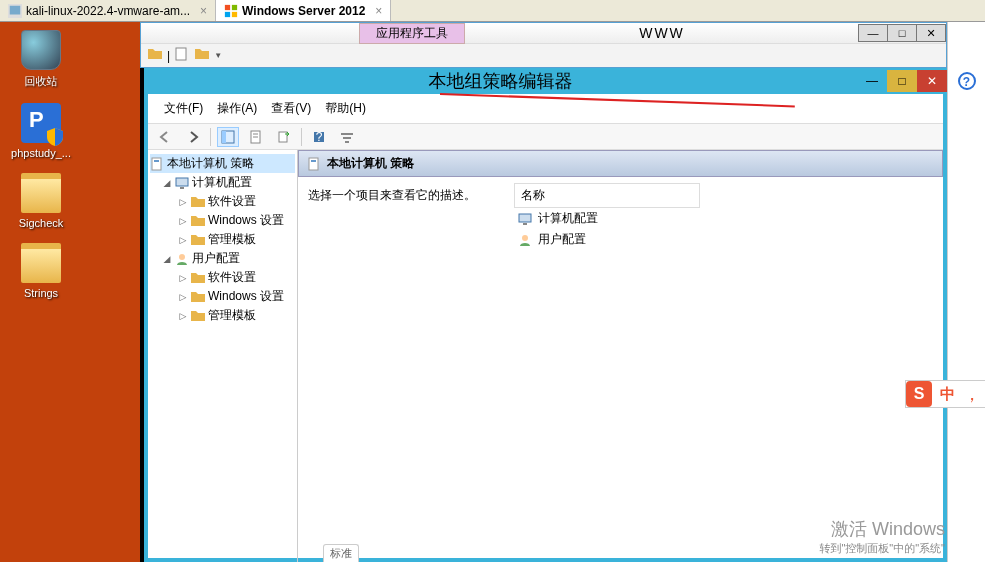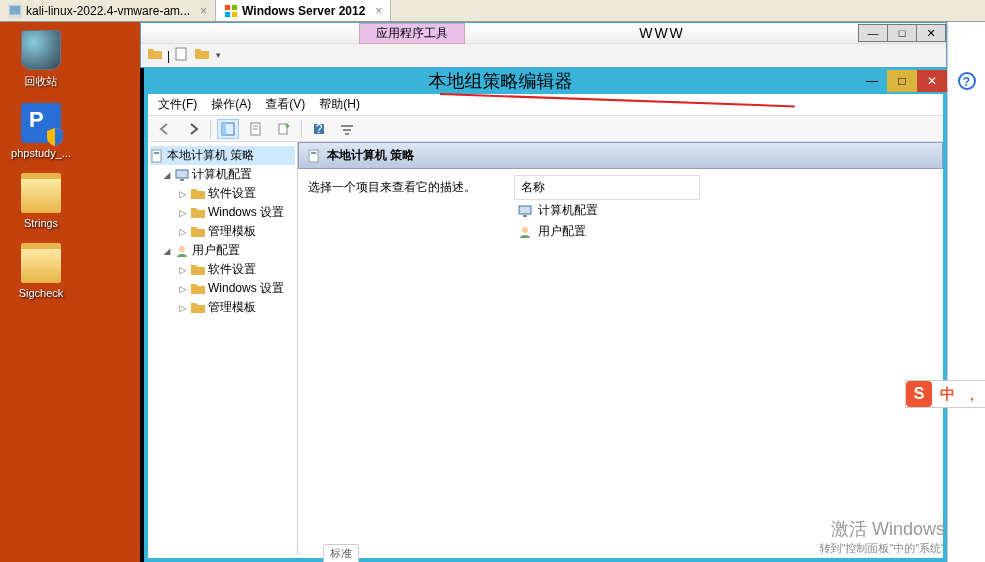--- a/index.html
+++ b/index.html
@@ -36,21 +36,21 @@
 
 .mmc { position: absolute; top: 68px; left: 144px; right: 38px; bottom: 0; background: #fff; border: 4px solid #3ab3da; }
 .mmc-title { height: 26px; background: #3ab3da; margin: -4px -4px 0 -4px; display: flex; align-items: center; }
 .mmc-title .ttl { flex: 1; text-align: center; color: #000; font-size: 18px; }
 .mmc-controls { display: flex; }
 .mc { width: 30px; height: 22px; display: flex; align-items: center; justify-content: center; font-size: 12px; cursor: pointer; }
 .mc.min { background: #3ab3da; }
 .mc.max { background: #d9b43f; }
 .mc.close { background: #c84031; color: #fff; }
 
-.mmc-menu { height: 22px; display: flex; align-items: center; gap: 14px; padding: 0 10px; border-bottom: 1px solid #ddd; }
+.mmc-menu { height: 30px; display: flex; align-items: center; gap: 14px; padding: 0 16px; border-bottom: 1px solid #ddd; }
 .mmc-menu span { cursor: pointer; }
 .mmc-tools { height: 26px; display: flex; align-items: center; gap: 6px; padding: 0 6px; border-bottom: 1px solid #ddd; background: #f7f7f7; }
 .tbtn { width: 22px; height: 20px; display: flex; align-items: center; justify-content: center; border: 1px solid transparent; }
 .mmc-body { display: flex; height: calc(100% - 74px); }
 
 
 .tree-pane { width: 150px; border-right: 1px solid #ccc; padding: 4px 2px; overflow: hidden; }
 .tree-node { display: flex; align-items: center; gap: 3px; padding: 1px 0; white-space: nowrap; cursor: pointer; }
 .tree-node.selected { background: #cde8ff; }
 .exp-arrow { width: 10px; display: inline-block; text-align: center; color: #666; font-size: 9px; }
@@ -123,25 +123,25 @@
     <div class="glyph phpstudy">
       <svg class="shield" viewBox="0 0 20 20">
           <path d="M10 1 L18 4 V10 C18 15 14 18 10 19 C6 18 2 15 2 10 V4 Z" fill="#ffb900"></path>
           <path d="M10 1 L18 4 V10 C18 15 14 18 10 19 V1 Z" fill="#2a6fd6"></path>
         </svg>
     </div>
     <div class="lbl">phpstudy_...</div>
   </div>
   <div class="dicon">
     <div class="glyph folder"></div>
-    <div class="lbl">Strings</div>
+    <div class="lbl">Sigcheck</div>
   </div>
   <div class="dicon">
     <div class="glyph folder"></div>
-    <div class="lbl">Sigcheck</div>
+    <div class="lbl">Strings</div>
   </div>
 </div>
 
 <div class="explorer">
   <div class="exp-titlebar">
     <span class="exp-contextual">应用程序工具</span>
     <span class="exp-title">WWW</span>
     <div class="exp-controls">
       <div class="wc">—</div>
       <div class="wc">□</div>

